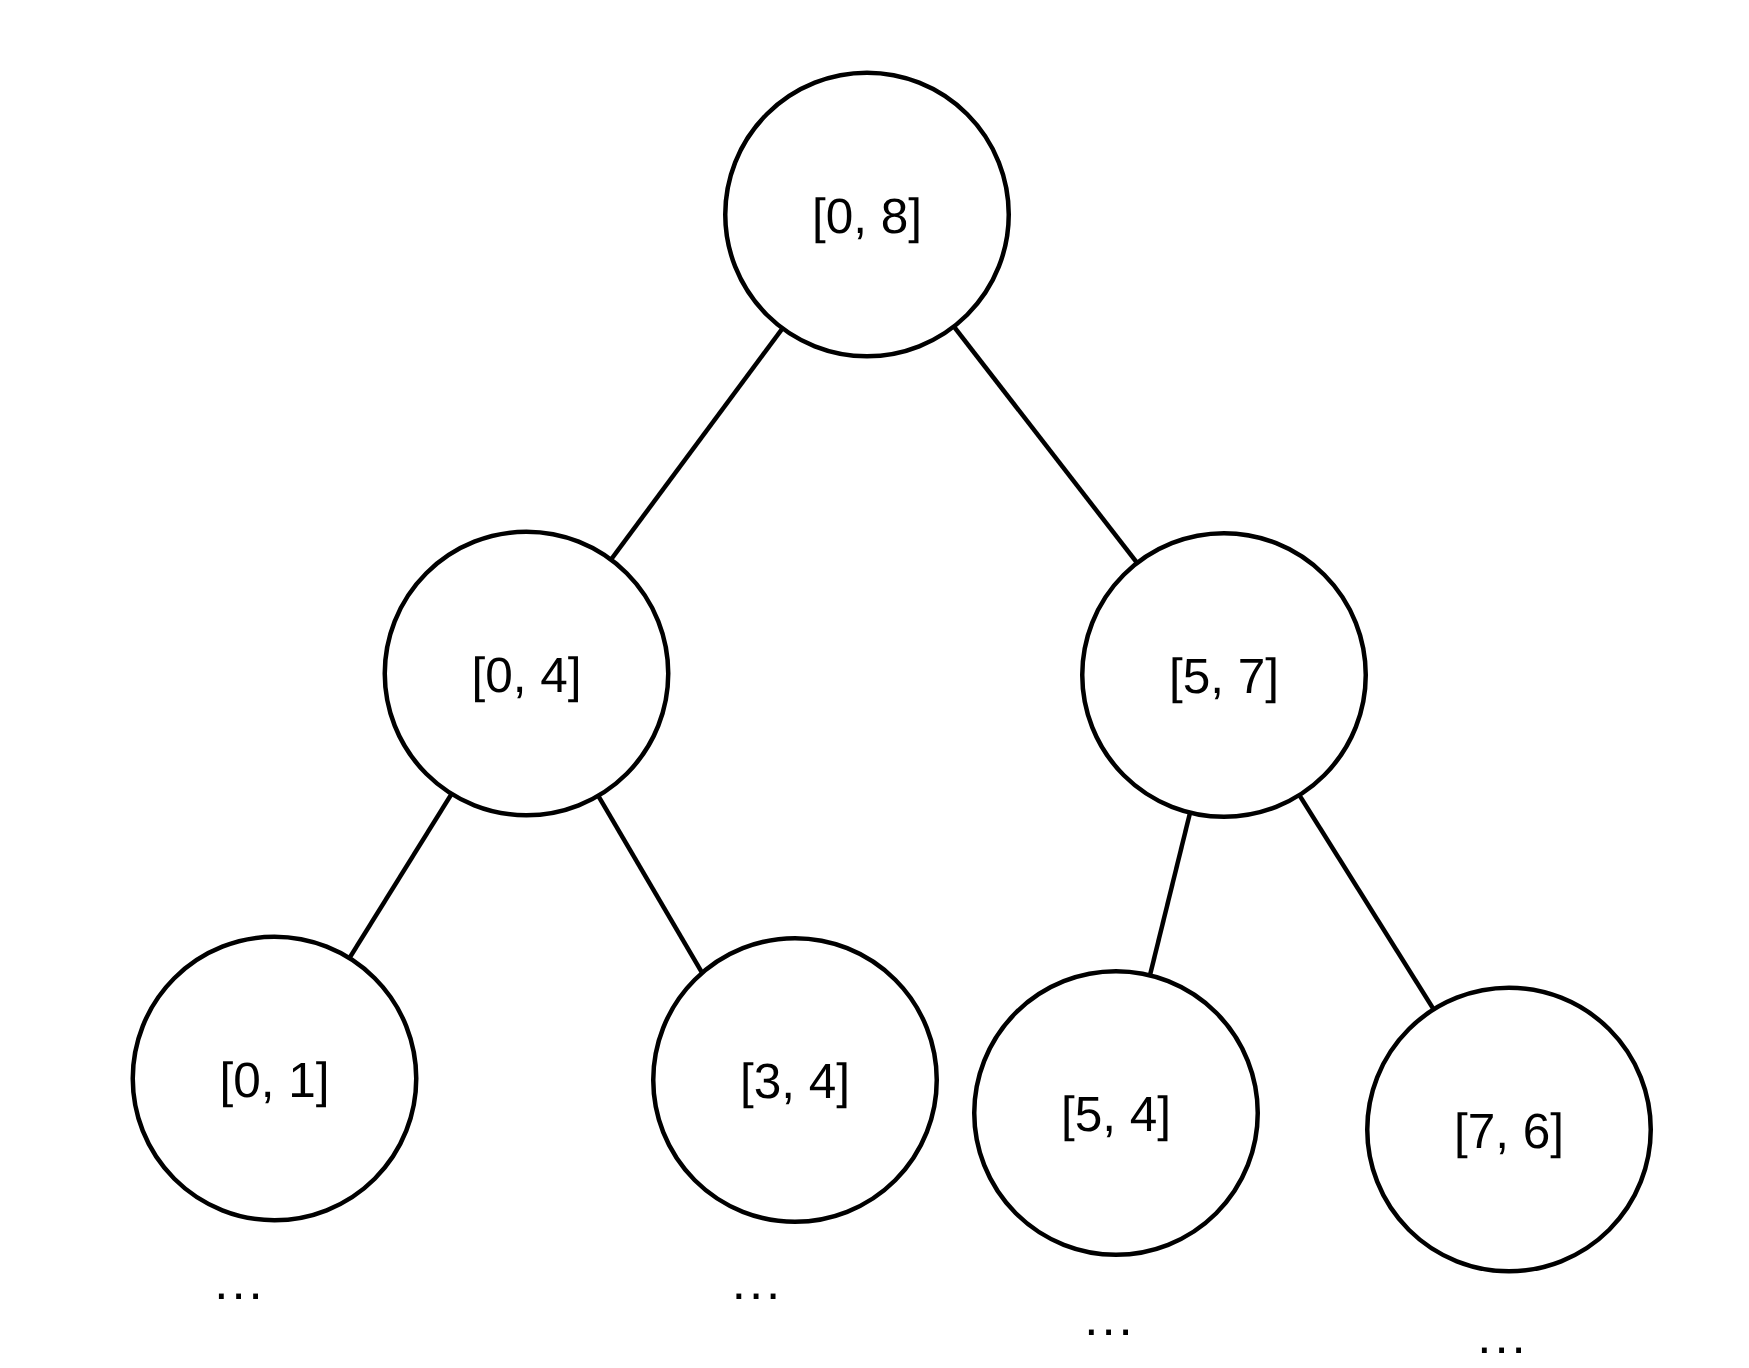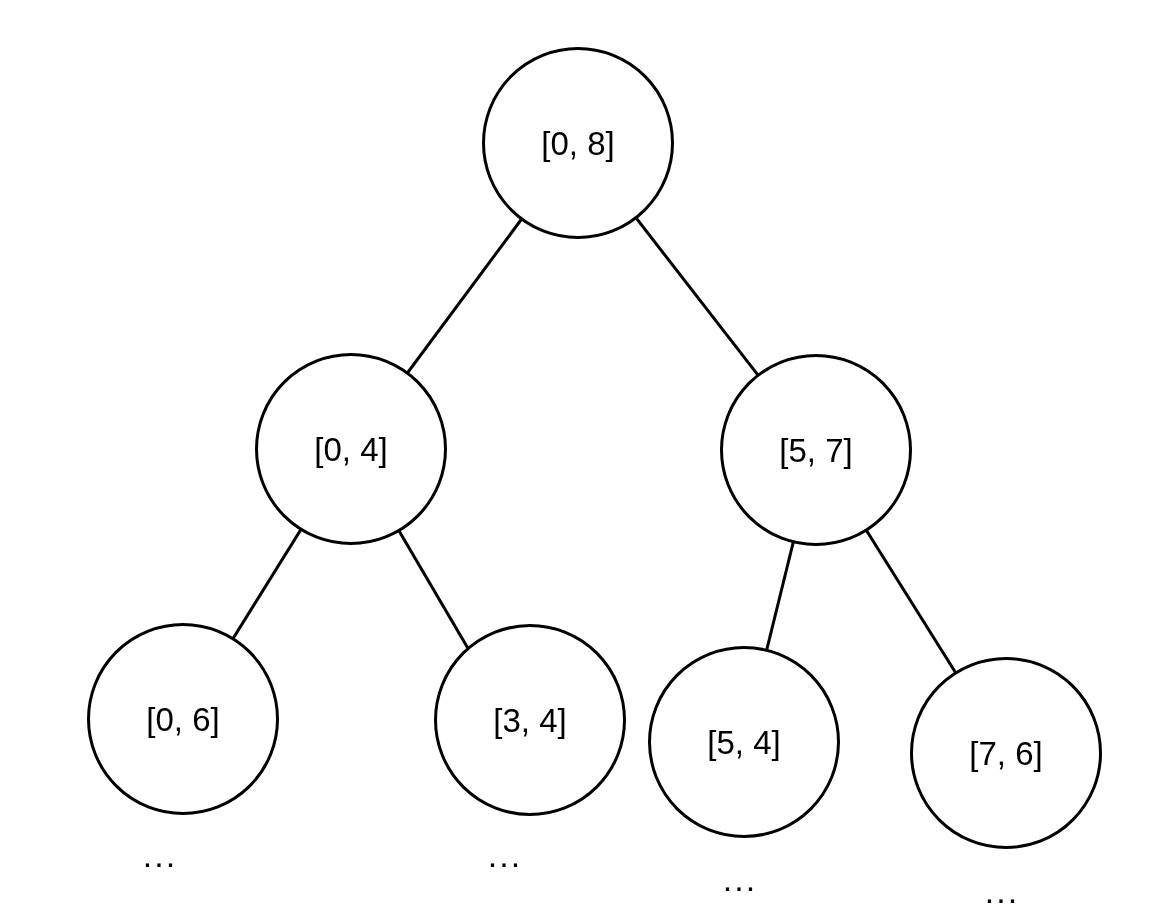--- a/index.html
+++ b/index.html
@@ -61,21 +61,21 @@
       <div class="node" style="left: 482px; top: 32px; width: 192px; height: 192px;">
         <span>[0, 8]</span>
       </div>
       <div class="node" style="left: 255px; top: 338px; width: 192px; height: 192px;">
         <span>[0, 4]</span>
       </div>
       <div class="node" style="left: 720px; top: 339px; width: 192px; height: 192px;">
         <span>[5, 7]</span>
       </div>
       <div class="node" style="left: 87px; top: 608px; width: 192px; height: 192px;">
-        <span>[0, 6]</span>
+        <span>[0, 1]</span>
       </div>
       <div class="node" style="left: 434px; top: 609px; width: 192px; height: 192px;">
         <span>[3, 4]</span>
       </div>
       <div class="node" style="left: 648px; top: 631px; width: 192px; height: 192px;">
         <span>[5, 4]</span>
       </div>
       <div class="node" style="left: 910px; top: 642px; width: 192px; height: 192px;">
         <span>[7, 6]</span>
       </div>

